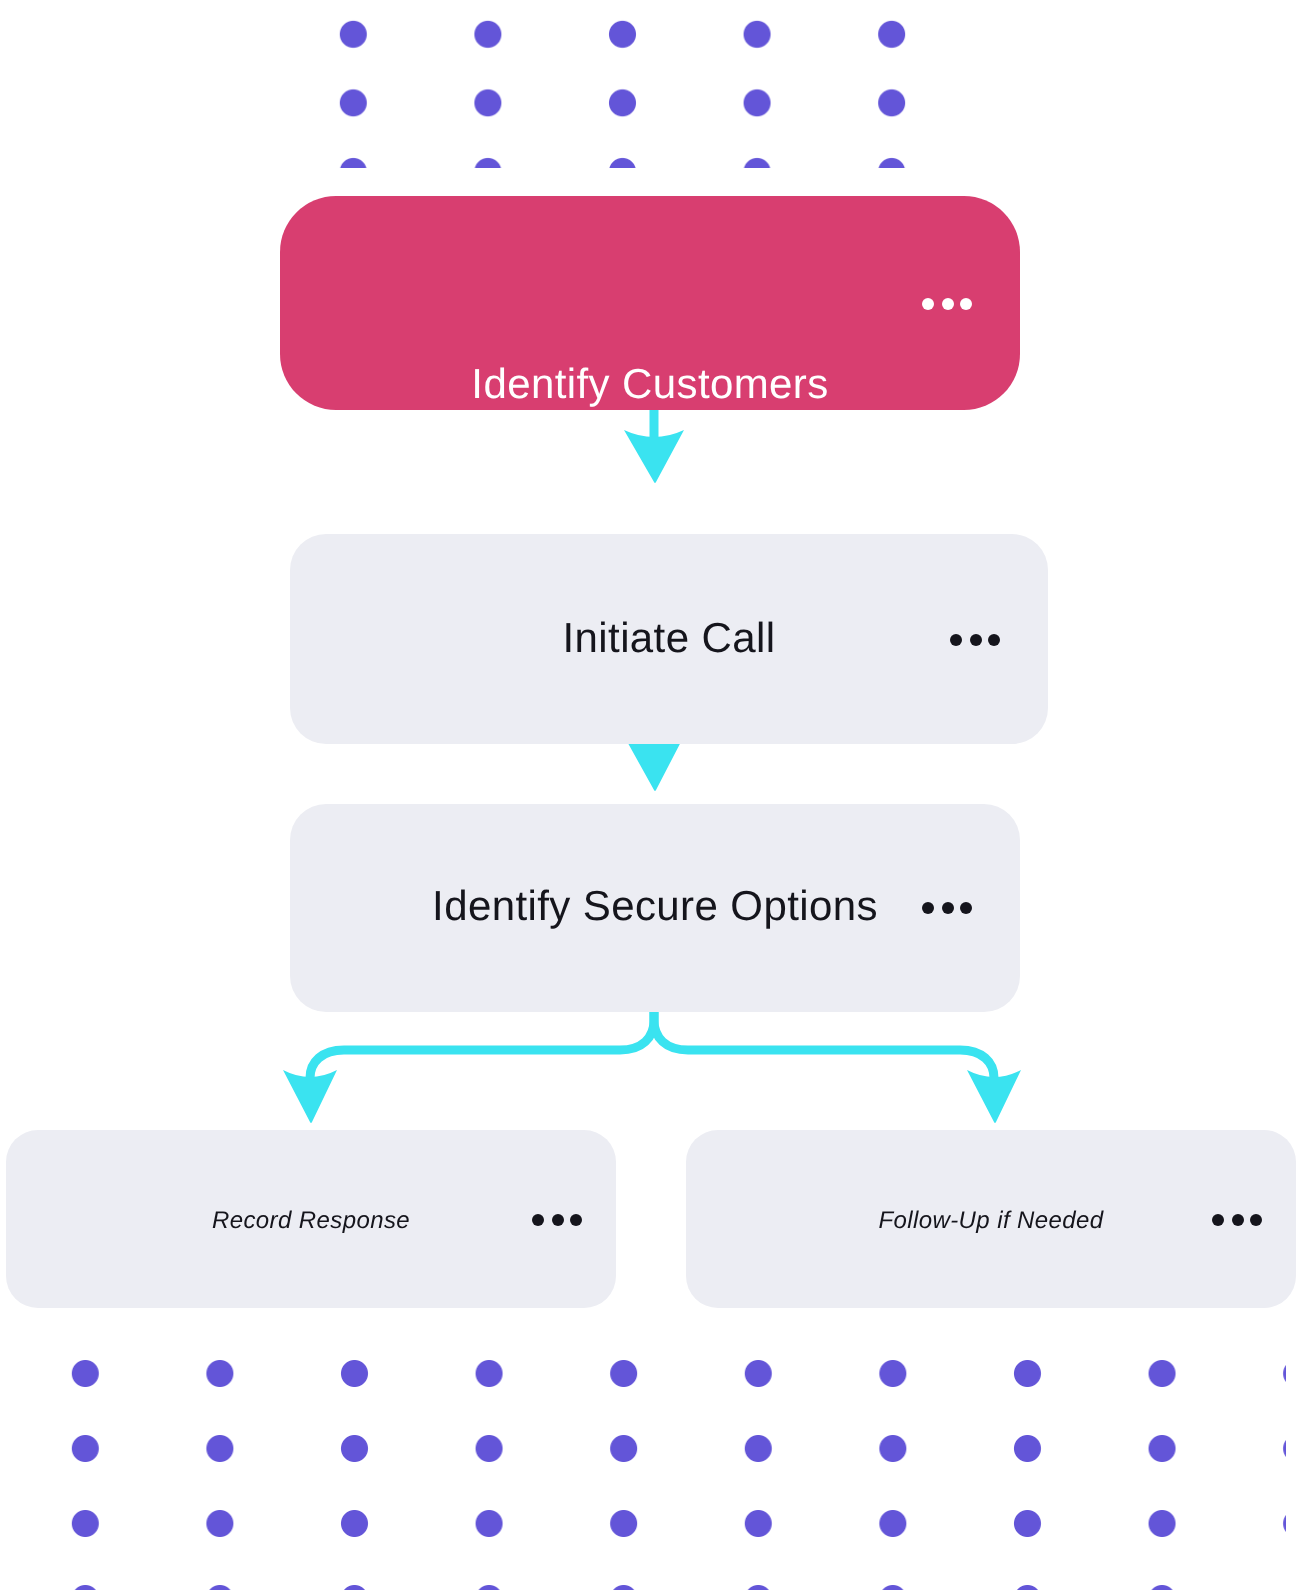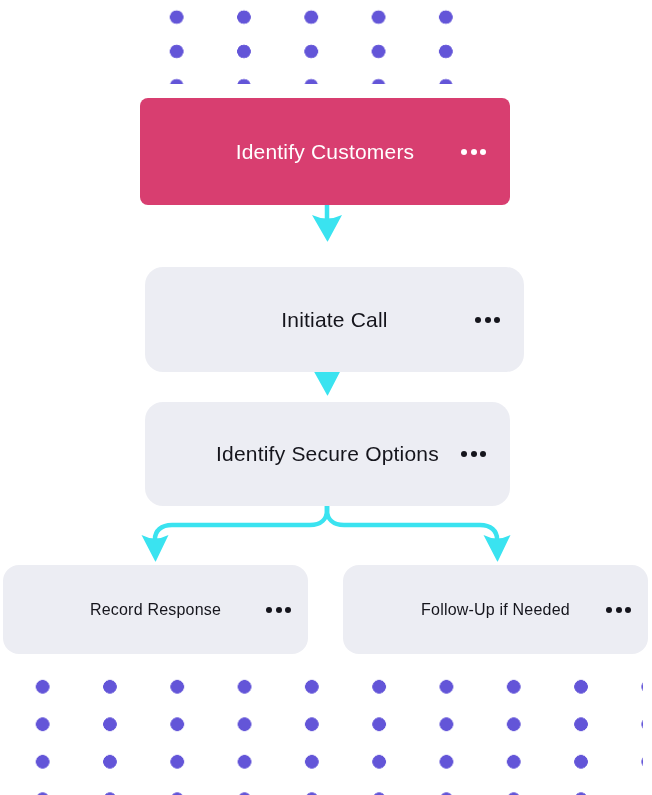--- a/index.html
+++ b/index.html
@@ -55,23 +55,24 @@
     color:var(--node-text);
     border-radius:18px;
     display:flex; align-items:center; justify-content:center;
     font-size:21px;
     letter-spacing:.2px;
     cursor:pointer;
   }
   .node--primary{
     background:var(--primary-node);
     color:var(--primary-node-text);
-    border-radius:8px;
+    border-radius:28px;
+    align-items:flex-end;
   }
-  .node--small{ font-size:16px; border-radius:16px; }
+  .node--small{ font-size:12px; border-radius:16px;font-style:italic; }
   .node .label{ white-space:nowrap; }
   .menu{
     position:absolute; top:50%; transform:translateY(-50%);
     right:22px;
     display:flex; gap:3.5px; align-items:center;
     background:none; border:none; padding:4px 2px; cursor:pointer;
   }
   .node--small .menu{ right:15px; }
   .menu i{
     width:6px; height:6px; border-radius:50%;

